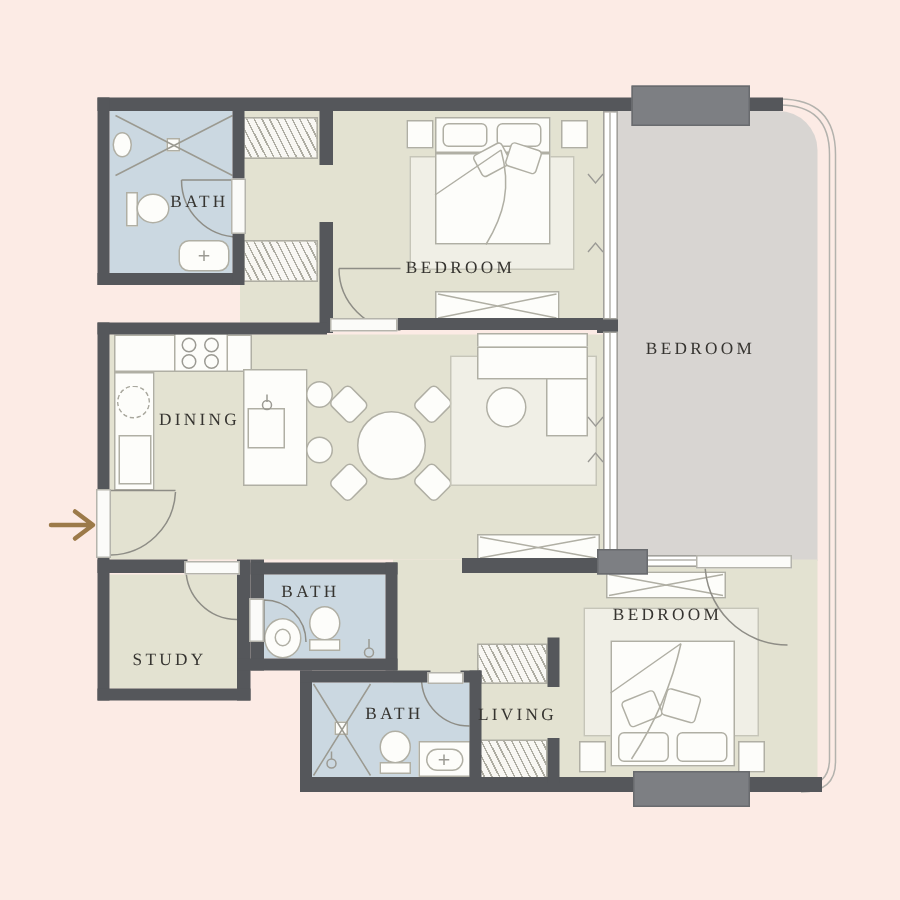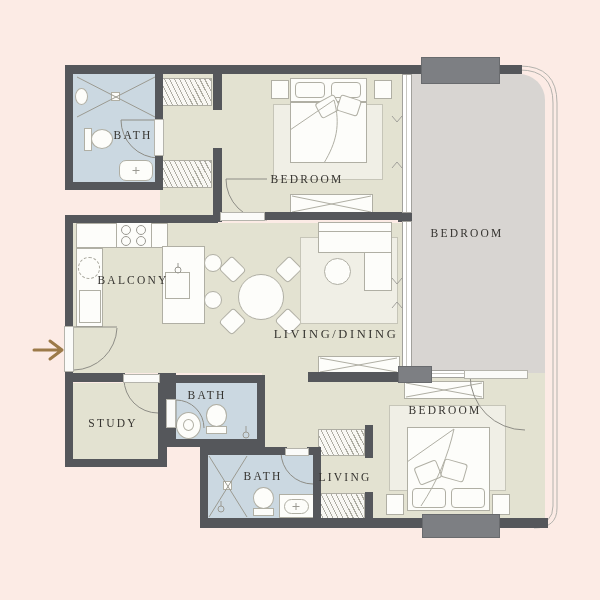--- a/index.html
+++ b/index.html
@@ -197,23 +197,22 @@
   <div class="thresh" style="left:220px;top:212px;width:45px;height:9px;"></div>
   <div class="thresh" style="left:123px;top:374px;width:37px;height:9px;"></div>
   <div class="thresh" style="left:154px;top:119px;width:10px;height:37px;"></div>
   <div class="thresh" style="left:166px;top:399px;width:10px;height:29px;"></div>
   <div class="thresh" style="left:285px;top:448px;width:24px;height:8px;"></div>
   <div class="thresh" style="left:464px;top:370px;width:64px;height:9px;"></div>
 
   <div class="lbl" style="left:103px;top:129px;width:60px;">BATH</div>
   <div class="lbl" style="left:257px;top:173px;width:100px;">BEDROOM</div>
   <div class="lbl" style="left:417px;top:227px;width:100px;">BEDROOM</div>
-  <div class="lbl" style="left:83px;top:274px;width:100px;">BALCONY</div>
-  <div class="lbl big" style="left:256px;top:327px;width:160px;">LIVING/DINING</div>
-  <div class="lbl" style="left:63px;top:417px;width:100px;">STUDY</div>
+  <div class="lbl" style="left:83px;top:274px;width:100px;">DINING</div>
+  <div class="lbl" style="left:63px;top:434px;width:100px;">STUDY</div>
   <div class="lbl" style="left:157px;top:389px;width:100px;">BATH</div>
   <div class="lbl" style="left:213px;top:470px;width:100px;">BATH</div>
   <div class="lbl" style="left:295px;top:471px;width:100px;">LIVING</div>
   <div class="lbl" style="left:395px;top:404px;width:100px;">BEDROOM</div>
 
   <div class="arrowbox" style="left:32px;top:338px;width:36px;height:24px;">
     <svg width="36" height="24">
       <path d="M2 12 L28 12 M18 3 L30 12 L18 21" stroke="#9c7a49" stroke-width="3" fill="none" stroke-linecap="round" stroke-linejoin="round"></path>
     </svg>
   </div>

